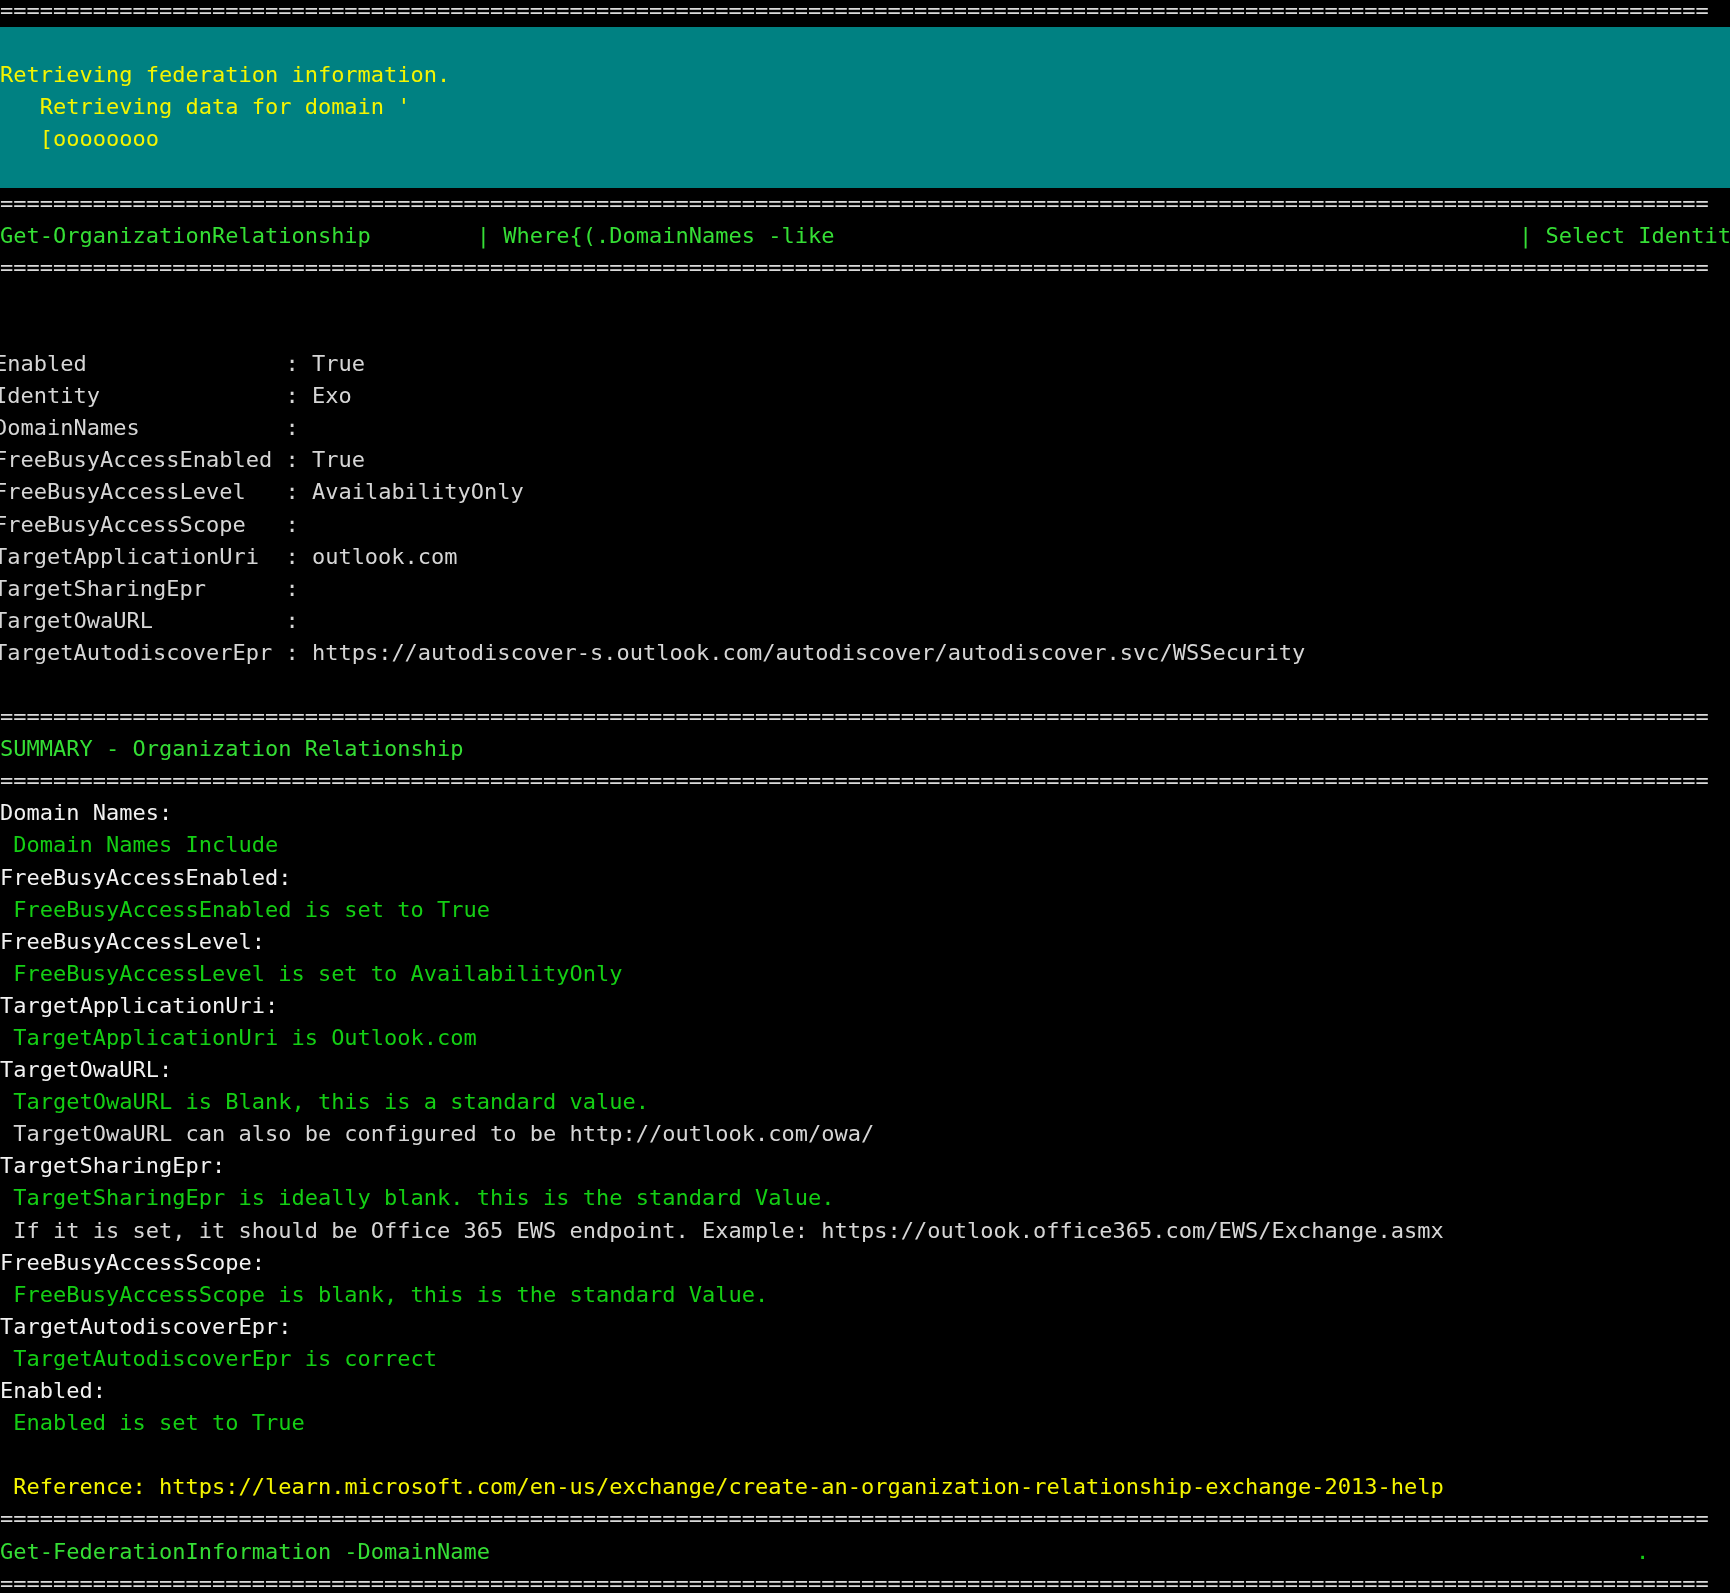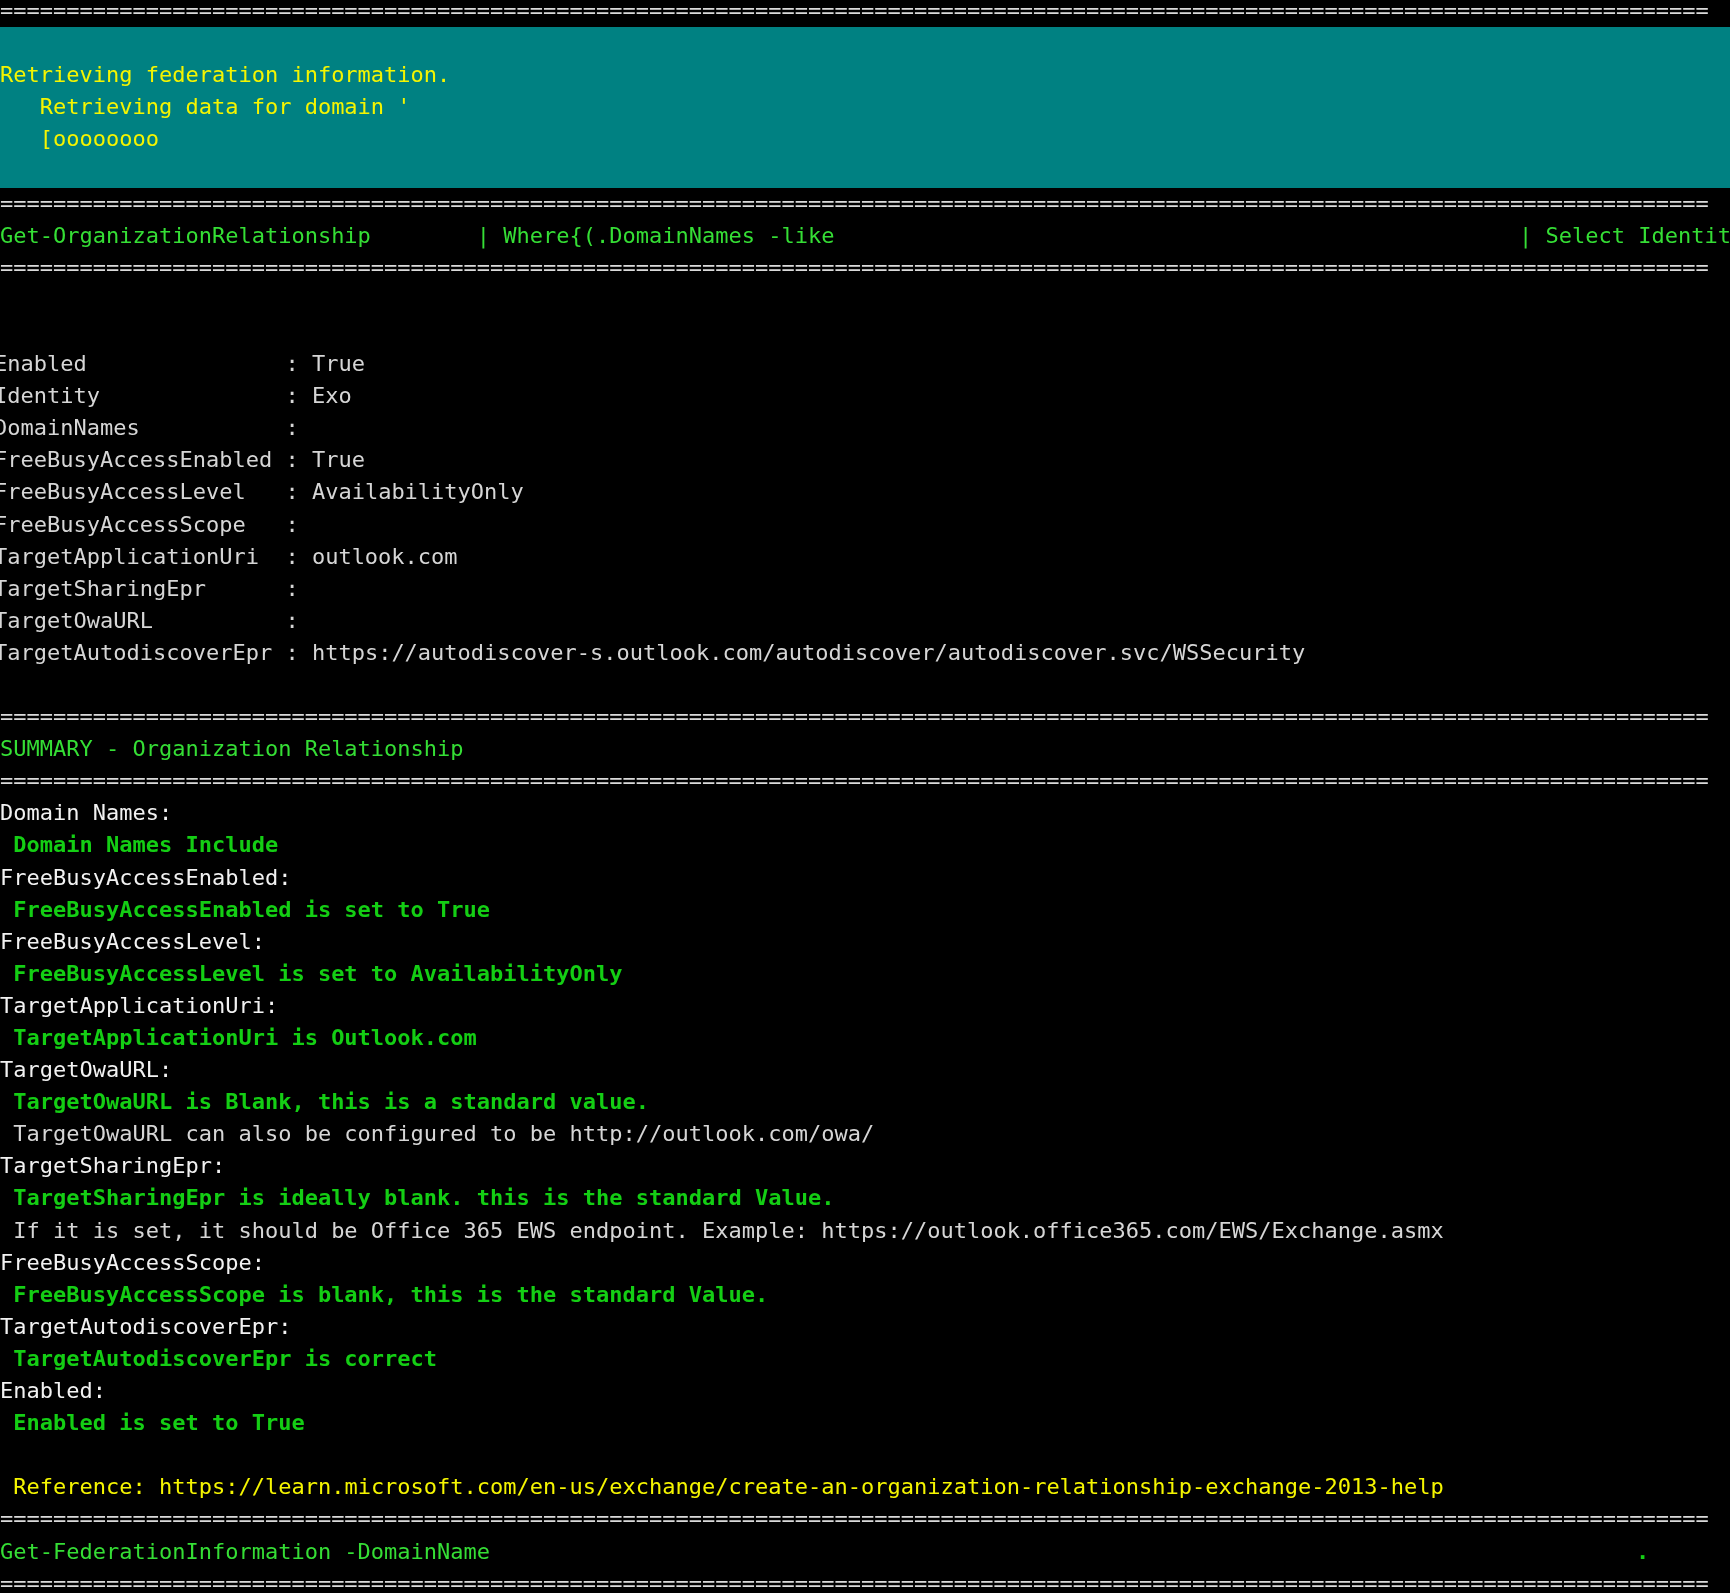--- a/index.html
+++ b/index.html
@@ -15,21 +15,21 @@
     white-space:pre;
     margin-top:-5px;
     width:1730px;
   }
   .row{height:32.1px;position:relative;overflow:visible;}
   .teal{background:var(--teal,#008182);}
   .prop{margin-left:-6px;}
   .c-sep{color:var(--sep,#DADADA);}
   .c-yellow{color:var(--yellow,#F5F500);}
   .c-bgreen{color:var(--bgreen,#35DE35);}
-  .c-green{color:var(--green,#14CE14);font-weight:bold;}
+  .c-green{color:var(--green,#14CE14);}
   .c-gray{color:var(--gray,#D6D6D6);}
   .c-white{color:var(--white,#F2F2F2);text-align:right;}
   .abs{position:absolute;top:0;margin-left:36px;}
 </style>
 </head>
 <body>
 
 <div class="screen"><div class="row"><span class="c-sep">=================================================================================================================================</span></div><div class="row teal"></div><div class="row teal"><span class="c-yellow">Retrieving federation information.</span></div><div class="row teal"><span class="c-yellow">   Retrieving data for domain '</span></div><div class="row teal"><span class="c-yellow">   [oooooooo</span></div><div class="row teal"></div><div class="row"><span class="c-sep">=================================================================================================================================</span></div><div class="row"><span class="c-bgreen">Get-OrganizationRelationship        | Where{(.DomainNames -like</span><span class="c-bgreen abs" style="left: 1483px;">| Select Identity</span></div><div class="row"><span class="c-sep">=================================================================================================================================</span></div><div class="row"></div><div class="row"></div><div class="row prop"><span class="c-gray">Enabled</span><span class="c-gray">               : </span><span class="c-gray">True</span></div><div class="row prop"><span class="c-gray">Identity</span><span class="c-gray">              : </span><span class="c-gray">Exo</span></div><div class="row prop"><span class="c-gray">DomainNames</span><span class="c-gray">           : </span></div><div class="row prop"><span class="c-gray">FreeBusyAccessEnabled</span><span class="c-gray"> : </span><span class="c-gray">True</span></div><div class="row prop"><span class="c-gray">FreeBusyAccessLevel</span><span class="c-gray">   : </span><span class="c-gray">AvailabilityOnly</span></div><div class="row prop"><span class="c-gray">FreeBusyAccessScope</span><span class="c-gray">   : </span></div><div class="row prop"><span class="c-gray">TargetApplicationUri</span><span class="c-gray">  : </span><span class="c-gray">outlook.com</span></div><div class="row prop"><span class="c-gray">TargetSharingEpr</span><span class="c-gray">      : </span></div><div class="row prop"><span class="c-gray">TargetOwaURL</span><span class="c-gray">          : </span></div><div class="row prop"><span class="c-gray">TargetAutodiscoverEpr</span><span class="c-gray"> : </span><span class="c-gray">https://autodiscover-s.outlook.com/autodiscover/autodiscover.svc/WSSecurity</span></div><div class="row"></div><div class="row"><span class="c-sep">=================================================================================================================================</span></div><div class="row"><span class="c-bgreen">SUMMARY - Organization Relationship</span></div><div class="row"><span class="c-sep">=================================================================================================================================</span></div><div class="row"><span class="c-white">Domain Names:</span></div><div class="row"><span class="c-green"> Domain Names Include</span></div><div class="row"><span class="c-white">FreeBusyAccessEnabled:</span></div><div class="row"><span class="c-green"> FreeBusyAccessEnabled is set to True</span></div><div class="row"><span class="c-white">FreeBusyAccessLevel:</span></div><div class="row"><span class="c-green"> FreeBusyAccessLevel is set to AvailabilityOnly</span></div><div class="row"><span class="c-white">TargetApplicationUri:</span></div><div class="row"><span class="c-green"> TargetApplicationUri is Outlook.com</span></div><div class="row"><span class="c-white">TargetOwaURL:</span></div><div class="row"><span class="c-green"> TargetOwaURL is Blank, this is a standard value.</span></div><div class="row"><span class="c-gray"> TargetOwaURL can also be configured to be http://outlook.com/owa/</span></div><div class="row"><span class="c-white">TargetSharingEpr:</span></div><div class="row"><span class="c-green"> TargetSharingEpr is ideally blank. this is the standard Value.</span></div><div class="row"><span class="c-gray"> If it is set, it should be Office 365 EWS endpoint. Example: https://outlook.office365.com/EWS/Exchange.asmx</span></div><div class="row"><span class="c-white">FreeBusyAccessScope:</span></div><div class="row"><span class="c-green"> FreeBusyAccessScope is blank, this is the standard Value.</span></div><div class="row"><span class="c-white">TargetAutodiscoverEpr:</span></div><div class="row"><span class="c-green"> TargetAutodiscoverEpr is correct</span></div><div class="row"><span class="c-white">Enabled:</span></div><div class="row"><span class="c-green"> Enabled is set to True</span></div><div class="row"></div><div class="row"><span class="c-yellow"> Reference: </span><span class="c-yellow">https://learn.microsoft.com/en-us/exchange/create-an-organization-relationship-exchange-2013-help</span></div><div class="row"><span class="c-sep">=================================================================================================================================</span></div><div class="row"><span class="c-bgreen">Get-FederationInformation -DomainName</span><span class="c-green abs" style="left: 1600px;">.</span></div><div class="row"><span class="c-sep">=================================================================================================================================</span></div></div>
 
 </body></html>

